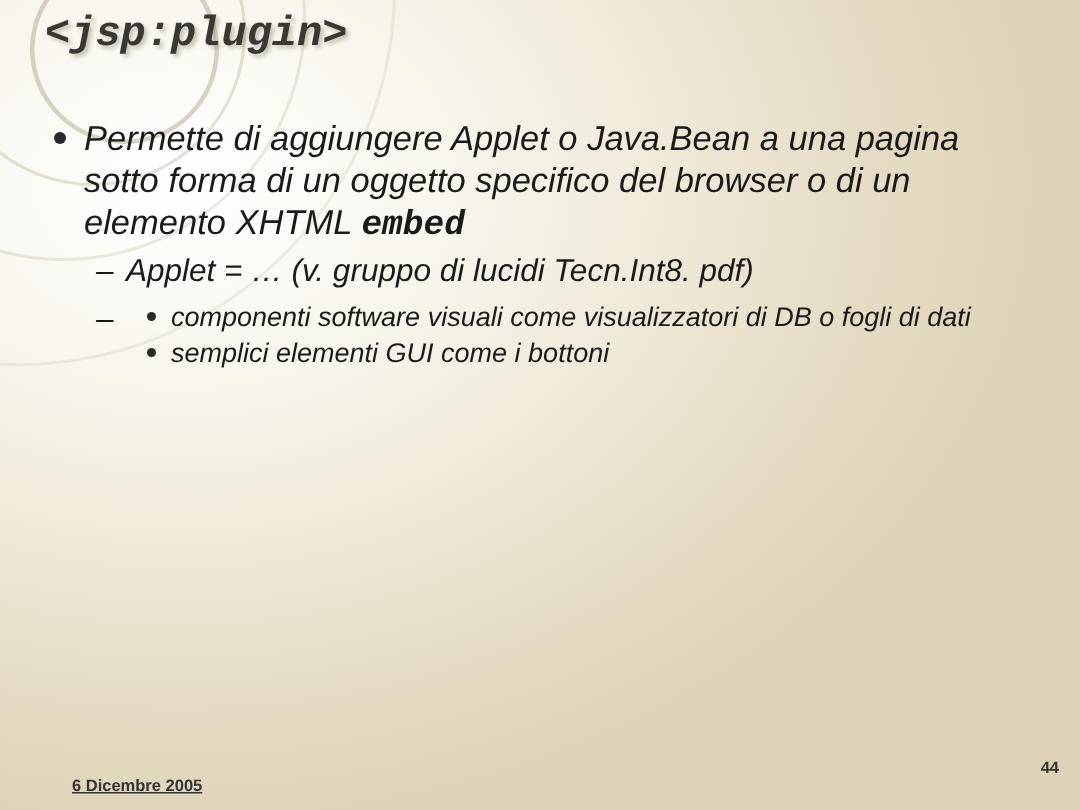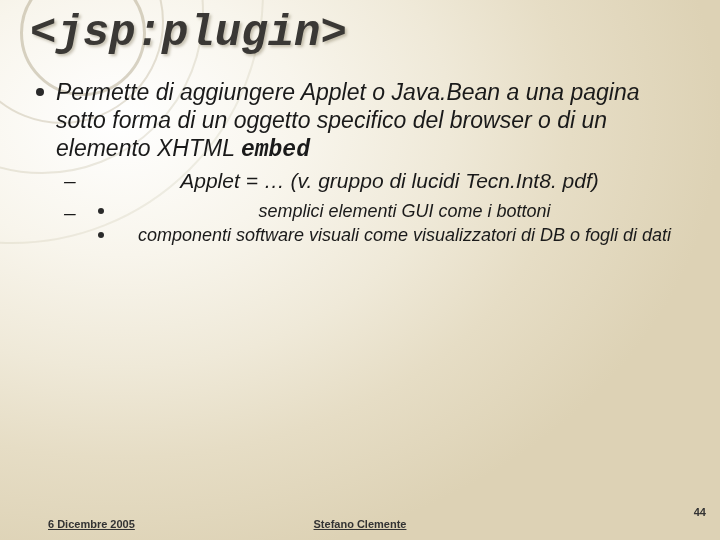--- a/index.html
+++ b/index.html
@@ -32,21 +32,21 @@
   .ring.r2 { width: 200px; height: 200px; left: -40px; top: -80px; }
   .ring.r3 { width: 320px; height: 320px; left: -120px; top: -150px; border-color: rgba(180,170,140,0.25);}
   .ring.r4 { width: 500px; height: 500px; left: -240px; top: -260px; border-color: rgba(180,170,140,0.18);}
   .title {
     position: absolute;
     left: 30px;
     top: 8px;
     font-family: "Courier New", Courier, monospace;
     font-weight: bold;
     font-style: italic;
-    font-size: 44px;
+    font-size: 28px;
     color: #3a3835;
     text-shadow: 2px 2px 3px rgba(120,110,80,0.4);
   }
   .body {
     position: absolute;
     left: 30px;
     right: 25px;
     top: 78px;
     color: #1a1a1a;
   }
@@ -74,21 +74,20 @@
     border-radius: 50%;
   }
   .mono {
     font-family: "Courier New", Courier, monospace;
     font-weight: bold;
   }
   ul.lvl2 {
     margin: 4px 0 16px 0;
     padding: 0;
     list-style: none;
-    text-align: center;
   }
   ul.lvl2 > li {
     position: relative;
     padding-left: 22px;
     font-size: 21px;
     line-height: 1.22;
     margin: 0 0 2px 6px;
   }
   ul.lvl2 > li::before {
     content: "–";
@@ -162,27 +161,26 @@
   <div class="title">&lt;jsp:plugin&gt;</div>
 
   <div class="body">
     <ul class="lvl1">
       <li>
         <span>Permette di aggiungere Applet o Java.Bean a una pagina sotto forma di un oggetto specifico del browser o di un elemento XHTML </span><span class="mono">embed</span>
         <ul class="lvl2">
           <li>Applet = … (v. gruppo di lucidi Tecn.Int8. pdf)</li>
           <li>
             <ul class="lvl3">
+              <li>componenti software visuali come visualizzatori di DB o fogli di dati</li>
               <li>semplici elementi GUI come i bottoni</li>
-              <li>componenti software visuali come visualizzatori di DB o fogli di dati</li>
             </ul>
           </li>
         </ul>
       </li>
     </ul>
   </div>
 
   <div class="footer">
     <div class="fl">6 Dicembre 2005</div>
-    <div class="fc">Stefano Clemente</div>
     <div class="fr">44</div>
   </div>
 </div>
 
 </body></html>

